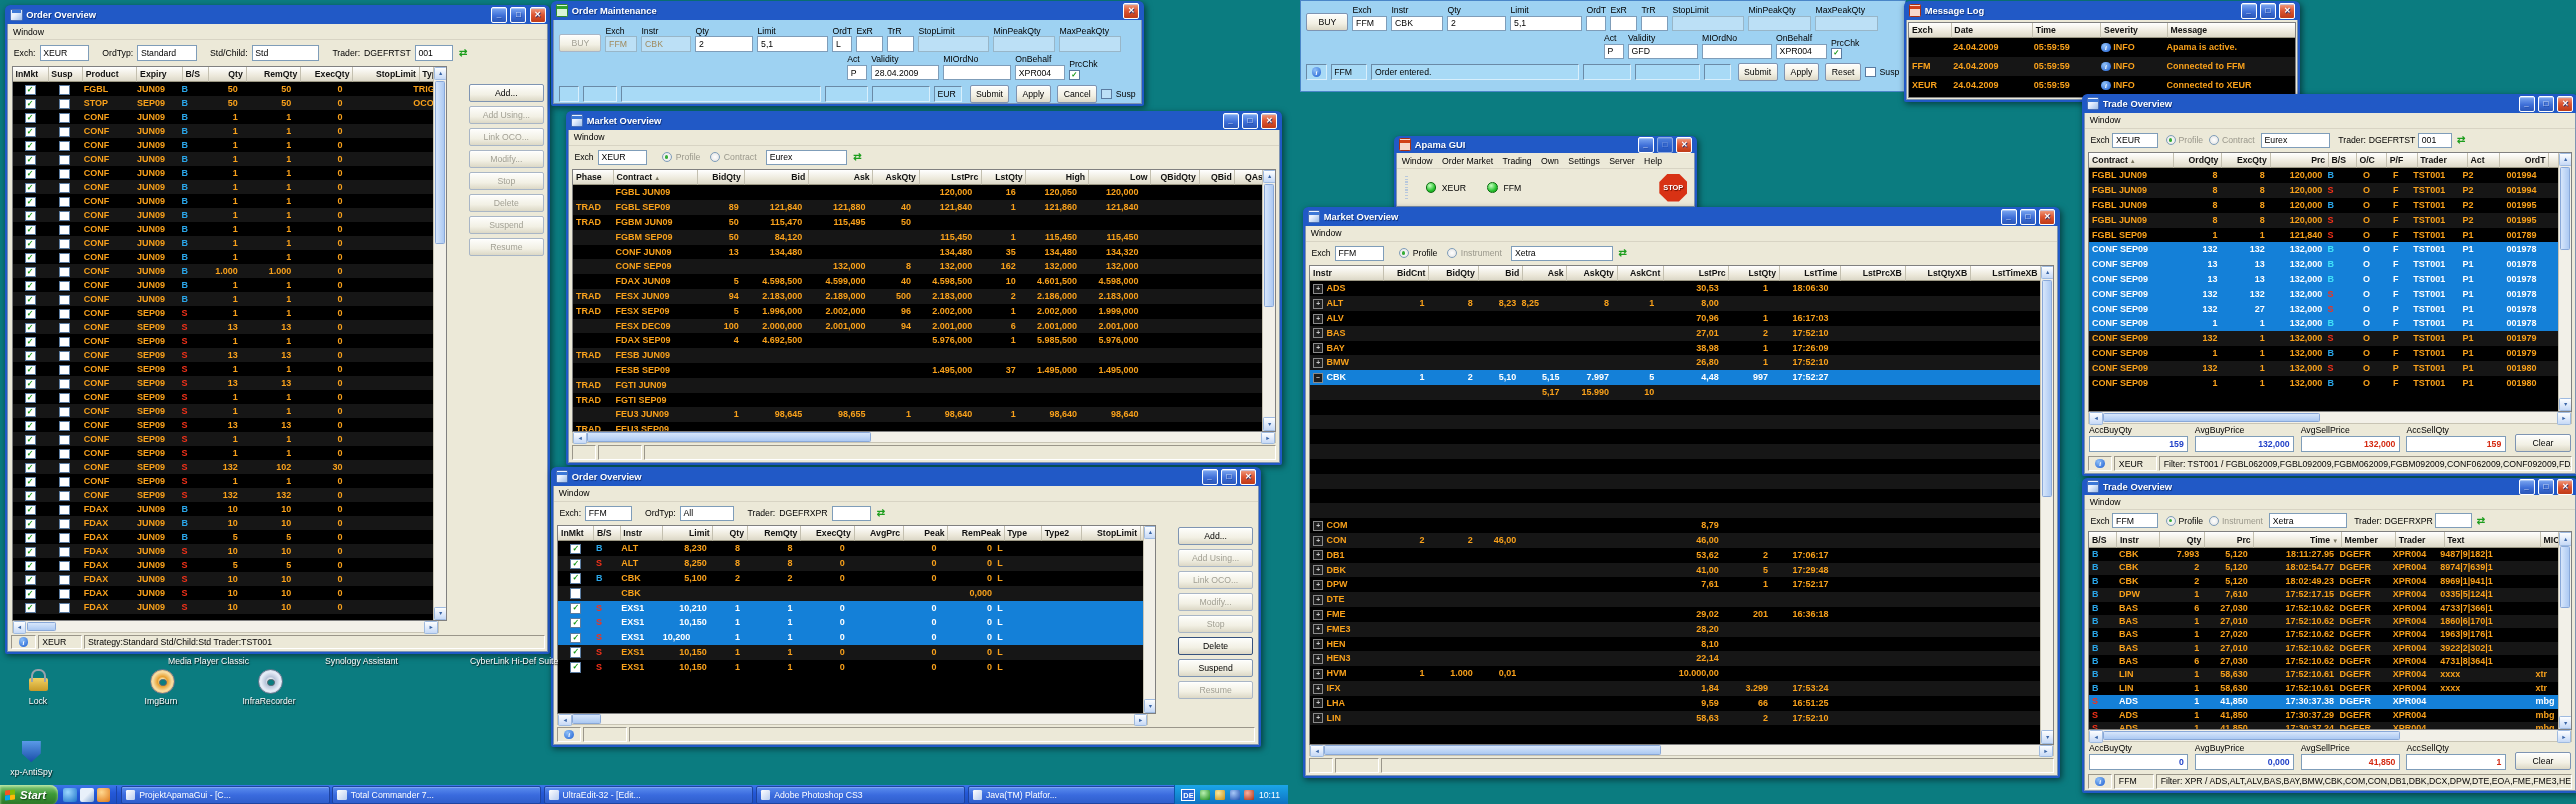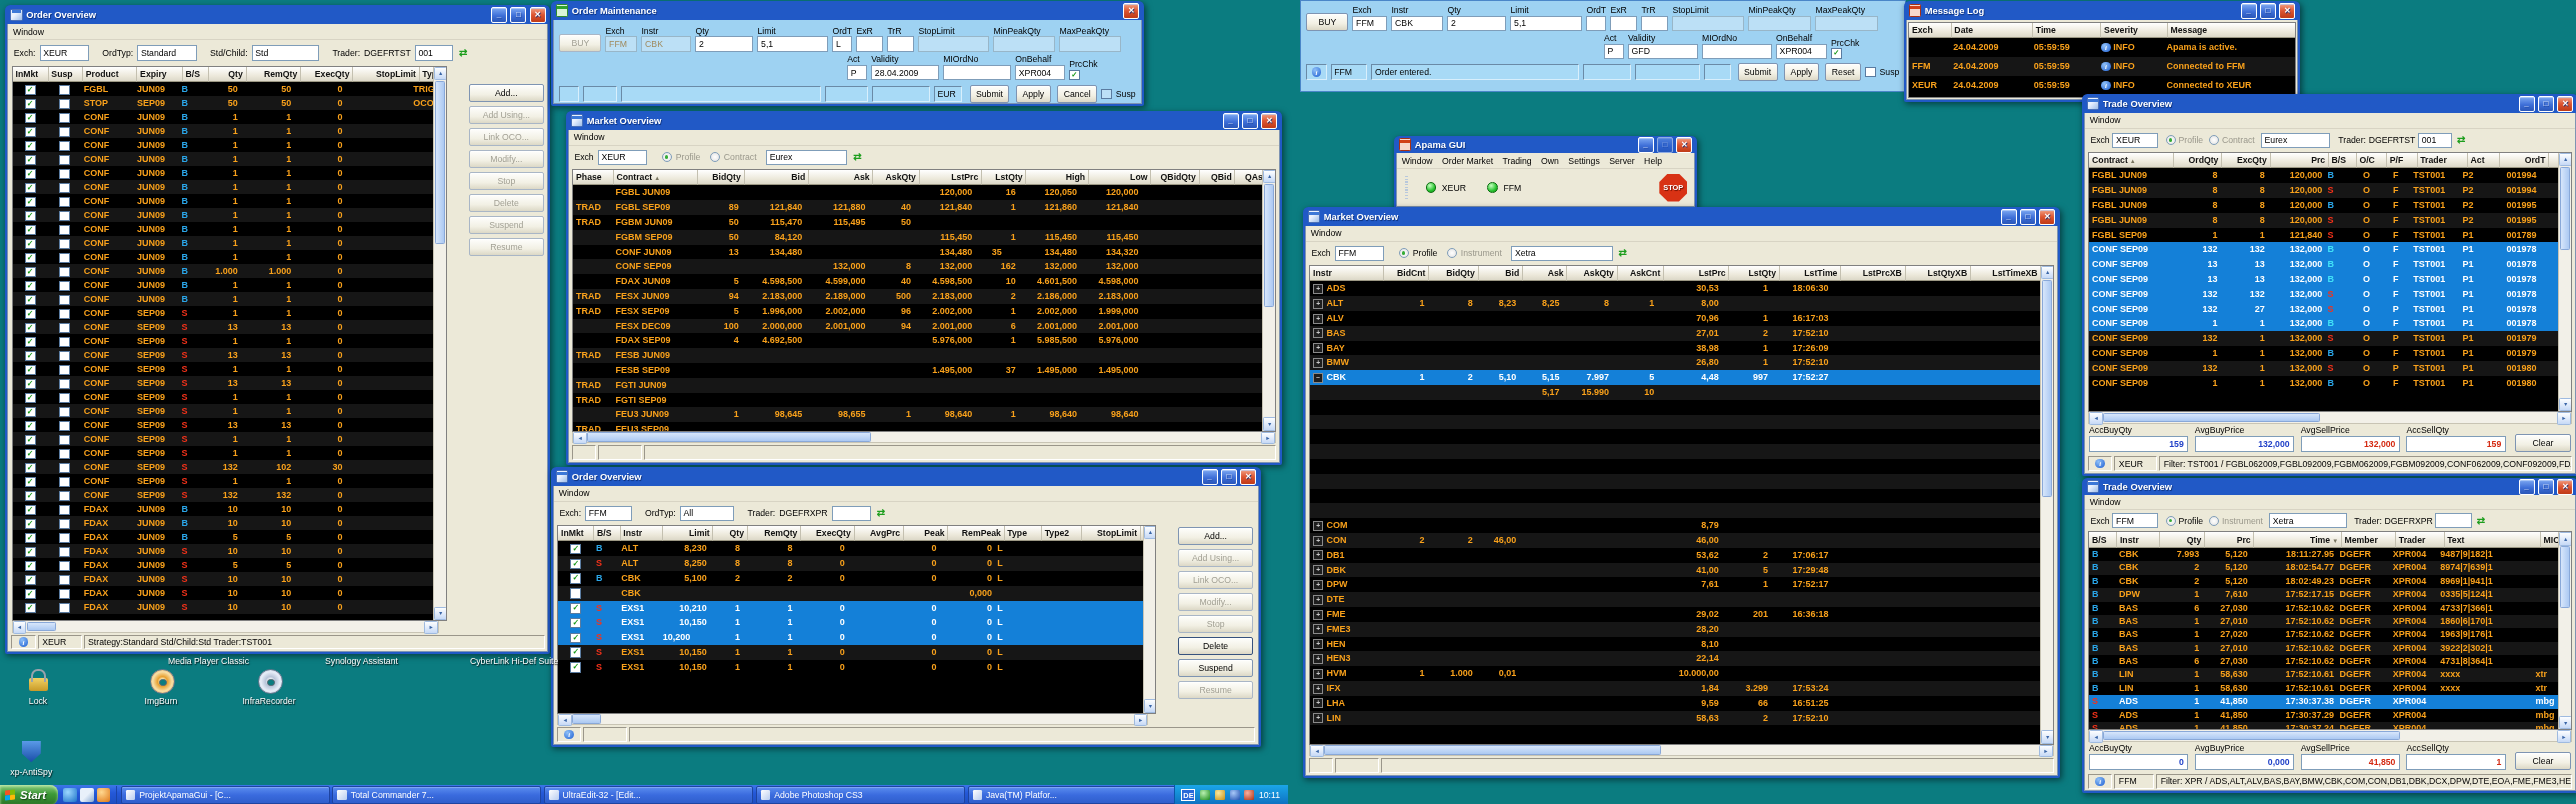--- a/index.html
+++ b/index.html
@@ -997,21 +997,21 @@
               <div class="td" style="width: 42px; text-align: right;"></div>
             </div>
             <div class="tr" style="height: 14.8px; line-height: 14.8px;">
               <div class="td" style="width: 34px; text-align: left;"></div>
               <div class="td" style="width: 78px; text-align: left;">CONF JUN09</div>
               <div class="td" style="width: 40px; text-align: right;">13</div>
               <div class="td" style="width: 58px; text-align: right;">134,480</div>
               <div class="td" style="width: 58px; text-align: right;"></div>
               <div class="td" style="width: 40px; text-align: right;"></div>
               <div class="td" style="width: 56px; text-align: right;">134,480</div>
-              <div class="td" style="width: 38px; text-align: center;">35</div>
+              <div class="td" style="width: 38px; text-align: right;">35</div>
               <div class="td" style="width: 56px; text-align: right;">134,480</div>
               <div class="td" style="width: 56px; text-align: right;">134,320</div>
               <div class="td" style="width: 42px; text-align: right;"></div>
               <div class="td" style="width: 29.5px; text-align: right;"></div>
               <div class="td" style="width: 29.5px; text-align: right;"></div>
               <div class="td" style="width: 42px; text-align: right;"></div>
             </div>
             <div class="tr alt" style="height: 14.8px; line-height: 14.8px;">
               <div class="td" style="width: 34px; text-align: left;"></div>
               <div class="td" style="width: 78px; text-align: left;">CONF SEP09</div>
@@ -1577,21 +1577,21 @@
               <div class="td" style="width: 58px; text-align: right;"></div>
               <div class="td" style="width: 59px; text-align: right;"></div>
               <div class="td" style="width: 64px; text-align: right;"></div>
               <div class="td" style="width: 56px; text-align: right;"></div>
             </div>
             <div class="tr alt" style="height: 14.8px; line-height: 14.8px;">
               <div class="td" style="width: 67px; text-align: left;"><span class="exp">+</span><span>ALT</span></div>
               <div class="td" style="width: 39px; text-align: right;">1</div>
               <div class="td" style="width: 43px; text-align: right;">8</div>
               <div class="td" style="width: 38px; text-align: right;">8,23</div>
-              <div class="td" style="width: 38px; text-align: right;">8,25</div>
+              <div class="td" style="width: 38px; ">8,25</div>
               <div class="td" style="width: 44px; text-align: right;">8</div>
               <div class="td" style="width: 40px; text-align: right;">1</div>
               <div class="td" style="width: 59px; text-align: right;">8,00</div>
               <div class="td" style="width: 44px; text-align: right;"></div>
               <div class="td" style="width: 55px; text-align: right;"></div>
               <div class="td" style="width: 58px; text-align: right;"></div>
               <div class="td" style="width: 59px; text-align: right;"></div>
               <div class="td" style="width: 64px; text-align: right;"></div>
               <div class="td" style="width: 56px; text-align: right;"></div>
             </div>

